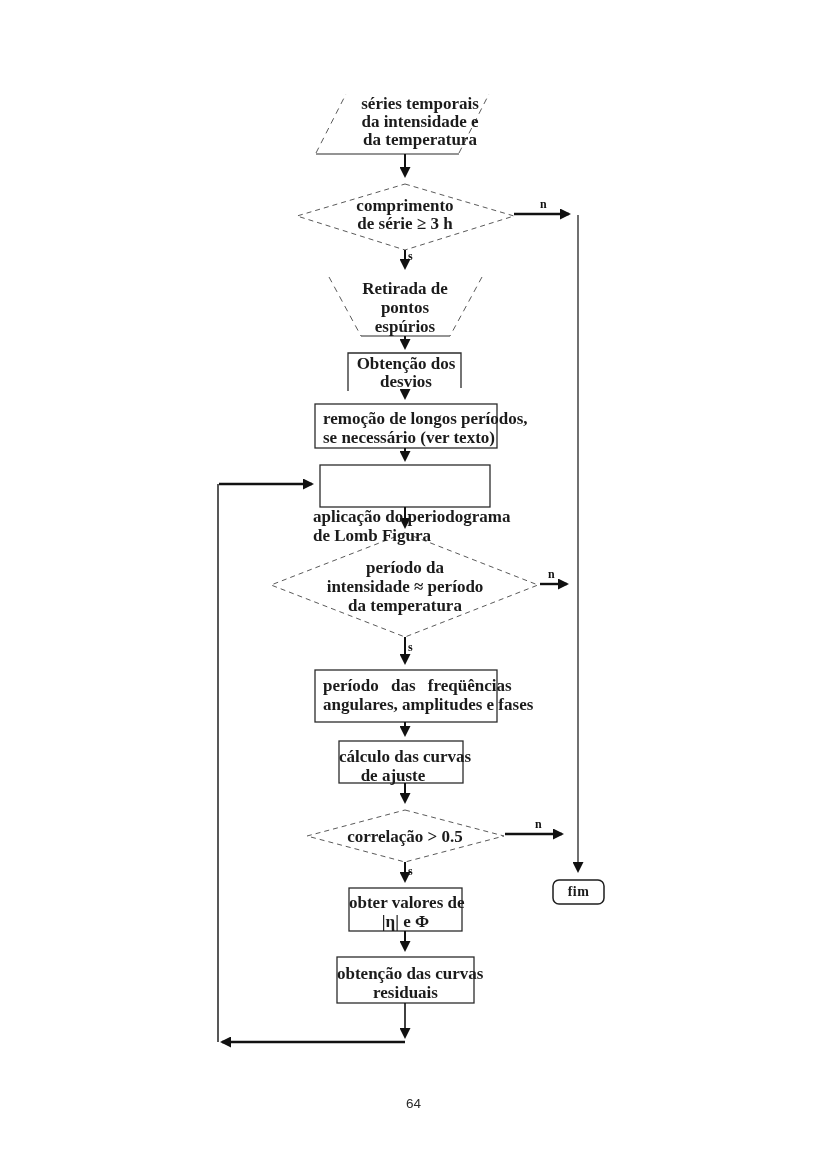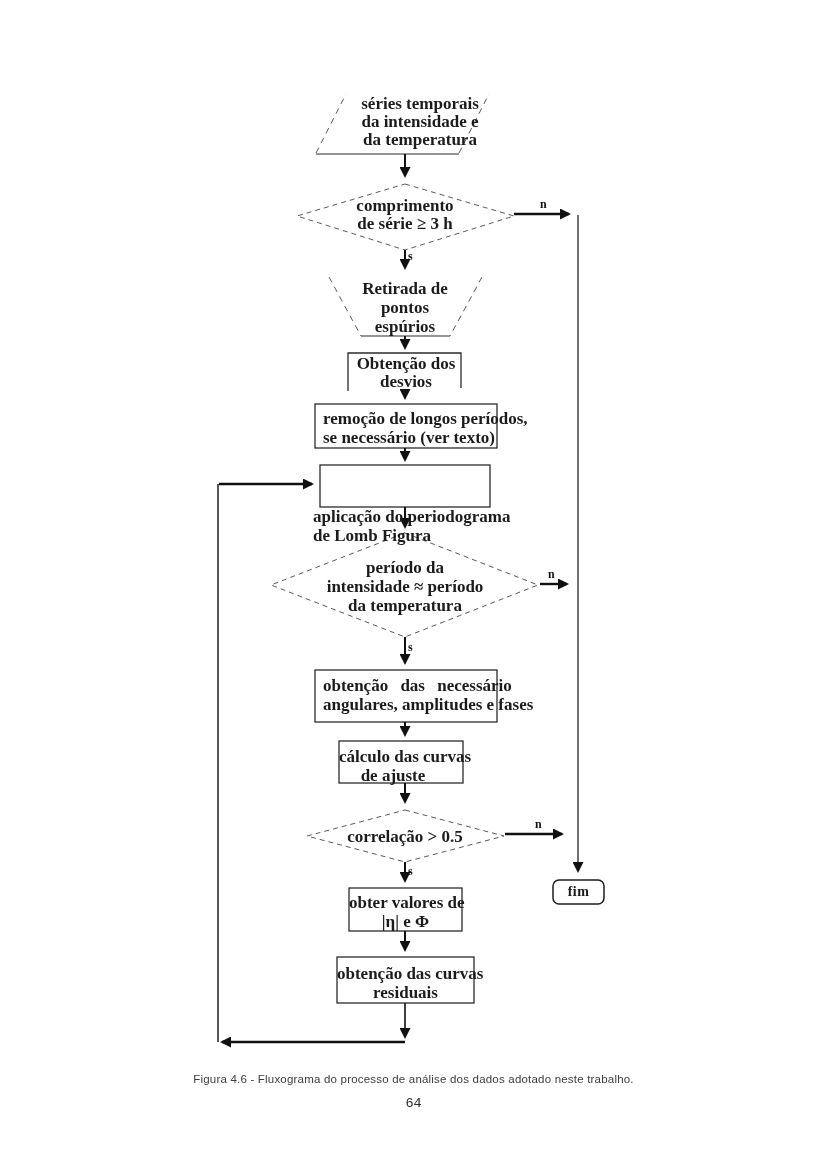--- a/index.html
+++ b/index.html
@@ -40,21 +40,21 @@
     position:absolute; left:0; top:1073px; width:827px;
     text-align:center;
     font-family:"Liberation Sans", sans-serif;
     font-size:11.5px;
     letter-spacing:0.2px;
     color:#3d3d3d;
   }
   #pagenum {
     position:absolute; left:0; top:1096px; width:827px;
     text-align:center;
-    font-family:Liberation Mono, monospace;
+    font-family:Liberation Sans, sans-serif;
     font-size:13.5px;
     color:#2a2a2a;
   }
 </style>
 </head>
 <body>
 
 <div id="page">
 
   <svg id="wires" width="827" height="1169" viewBox="0 0 827 1169">
@@ -175,21 +175,21 @@
     <span class="ln">de Lomb Figura</span>
   </div>
 
   <div class="node center lh19" style="left:318px; top:558px; width:174px;">
     <span class="ln">período da</span>
     <span class="ln">intensidade ≈ período</span>
     <span class="ln">da temperatura</span>
   </div>
 
   <div class="node leftpad lh19" style="left:323px; top:676px; width:168px;">
-    <span class="ln wide-sp">obtenção das necessário</span>
+    <span class="ln wide-sp">período das freqüências</span>
     <span class="ln">angulares, amplitudes e fases</span>
   </div>
 
   <div class="node center lh19" style="left:339px; top:747px; width:108px;">
     <span class="ln">cálculo das curvas</span>
     <span class="ln">de ajuste</span>
   </div>
 
   <div class="node center" style="left:330px; top:828px; width:150px;">
     <span class="ln">correlação &gt; 0.5</span>
@@ -209,16 +209,15 @@
     <span class="ln" style="line-height:24px;">fim</span>
   </div>
 
   <span class="elabel" style="left:408px; top:249px;">s</span>
   <span class="elabel" style="left:540px; top:197px;">n</span>
   <span class="elabel" style="left:408px; top:640px;">s</span>
   <span class="elabel" style="left:548px; top:567px;">n</span>
   <span class="elabel" style="left:408px; top:864px;">s</span>
   <span class="elabel" style="left:535px; top:817px;">n</span>
 
-  <div id="caption">Figura 4.6 - Fluxograma do processo de análise dos dados adotado neste trabalho.</div>
   <div id="pagenum">64</div>
 
 </div>
 
 </body></html>

